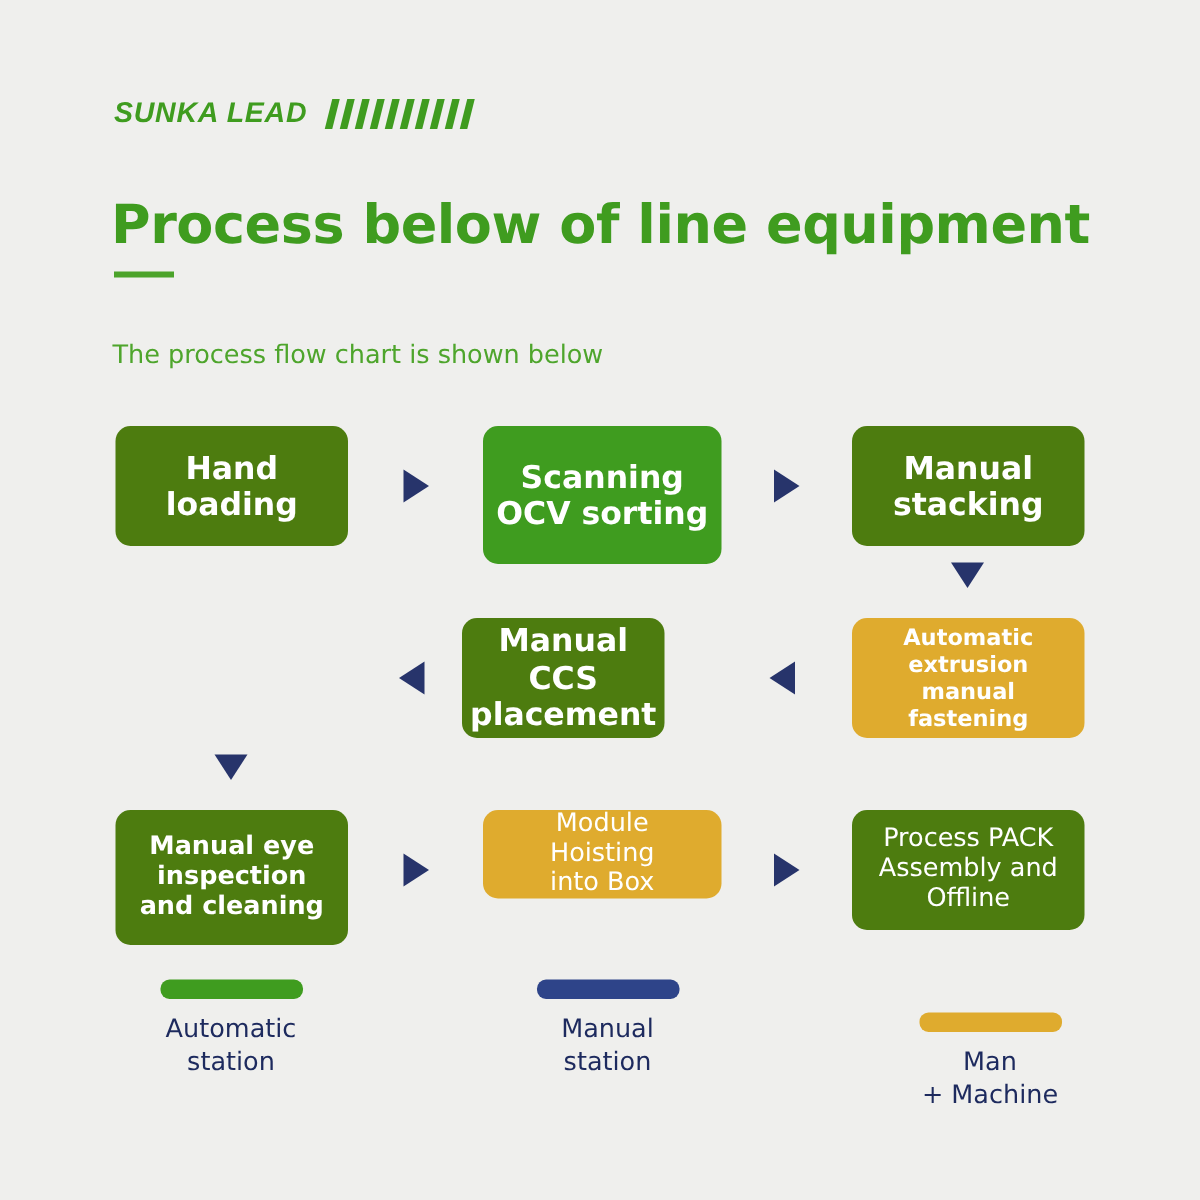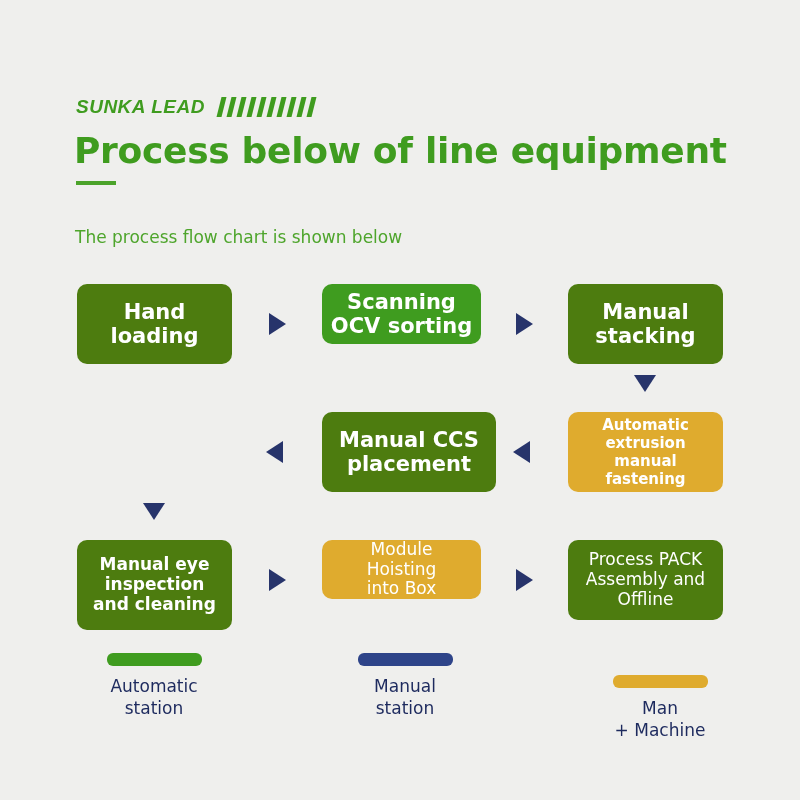--- a/index.html
+++ b/index.html
@@ -16,21 +16,20 @@
   }
 
   
   .brand-row {
     position: absolute;
     left: 76px;
     top: 62px;
     display: flex;
     align-items: center;
     height: 28px;
-    margin-top: 31px;
   }
   .brand-name {
     font-family: "Liberation Sans", sans-serif;
     font-style: italic;
     font-weight: bold;
     font-size: 19px;
     letter-spacing: 0.5px;
     color: #3f9c1f;
     white-space: nowrap;
   }
@@ -101,25 +100,25 @@
     font-weight: bold;
   }
   .node.blue  { background: #4d7c0f; }
   .node.green { background: #3f9c1f; }
   .node.gold  { background: #dfab2e; }
 
   .node .txt { display: block; white-space: pre-line; }
 
   
   .n-r1c1 { left: 77px;  top: 284px; width: 155px; height: 80px; font-size: 21px; }
-  .n-r1c2 { left: 322px; top: 284px; width: 159px; height: 60px; font-size: 21px; }
+  .n-r1c2 { left: 322px; top: 284px; width: 159px; height: 92px; font-size: 21px; }
   .n-r1c3 { left: 568px; top: 284px; width: 155px; height: 80px; font-size: 21px; }
 
   .n-r2c1 { left: 77px;  top: 412px; width: 155px; height: 80px; font-size: 18px; }
-  .n-r2c2 { left: 322px; top: 412px; width: 174px; height: 80px; font-size: 21px; text-align: center; }
+  .n-r2c2 { left: 308px; top: 412px; width: 135px; height: 80px; font-size: 21px; text-align: center; }
   .n-r2c3 { left: 568px; top: 412px; width: 155px; height: 80px; font-size: 15px; line-height: 1.20; }
 
   .n-r3c1 { left: 77px;  top: 540px; width: 155px; height: 90px; font-size: 17px; }
   .n-r3c2 { left: 322px; top: 540px; width: 159px; height: 59px; font-size: 17px; font-weight: normal; }
   .n-r3c3 { left: 568px; top: 540px; width: 155px; height: 80px; font-size: 17px; font-weight: normal; }
 
   
   .arrow { position: absolute; width: 0; height: 0; }
   .arrow.right {
     border-top: 11px solid transparent;

